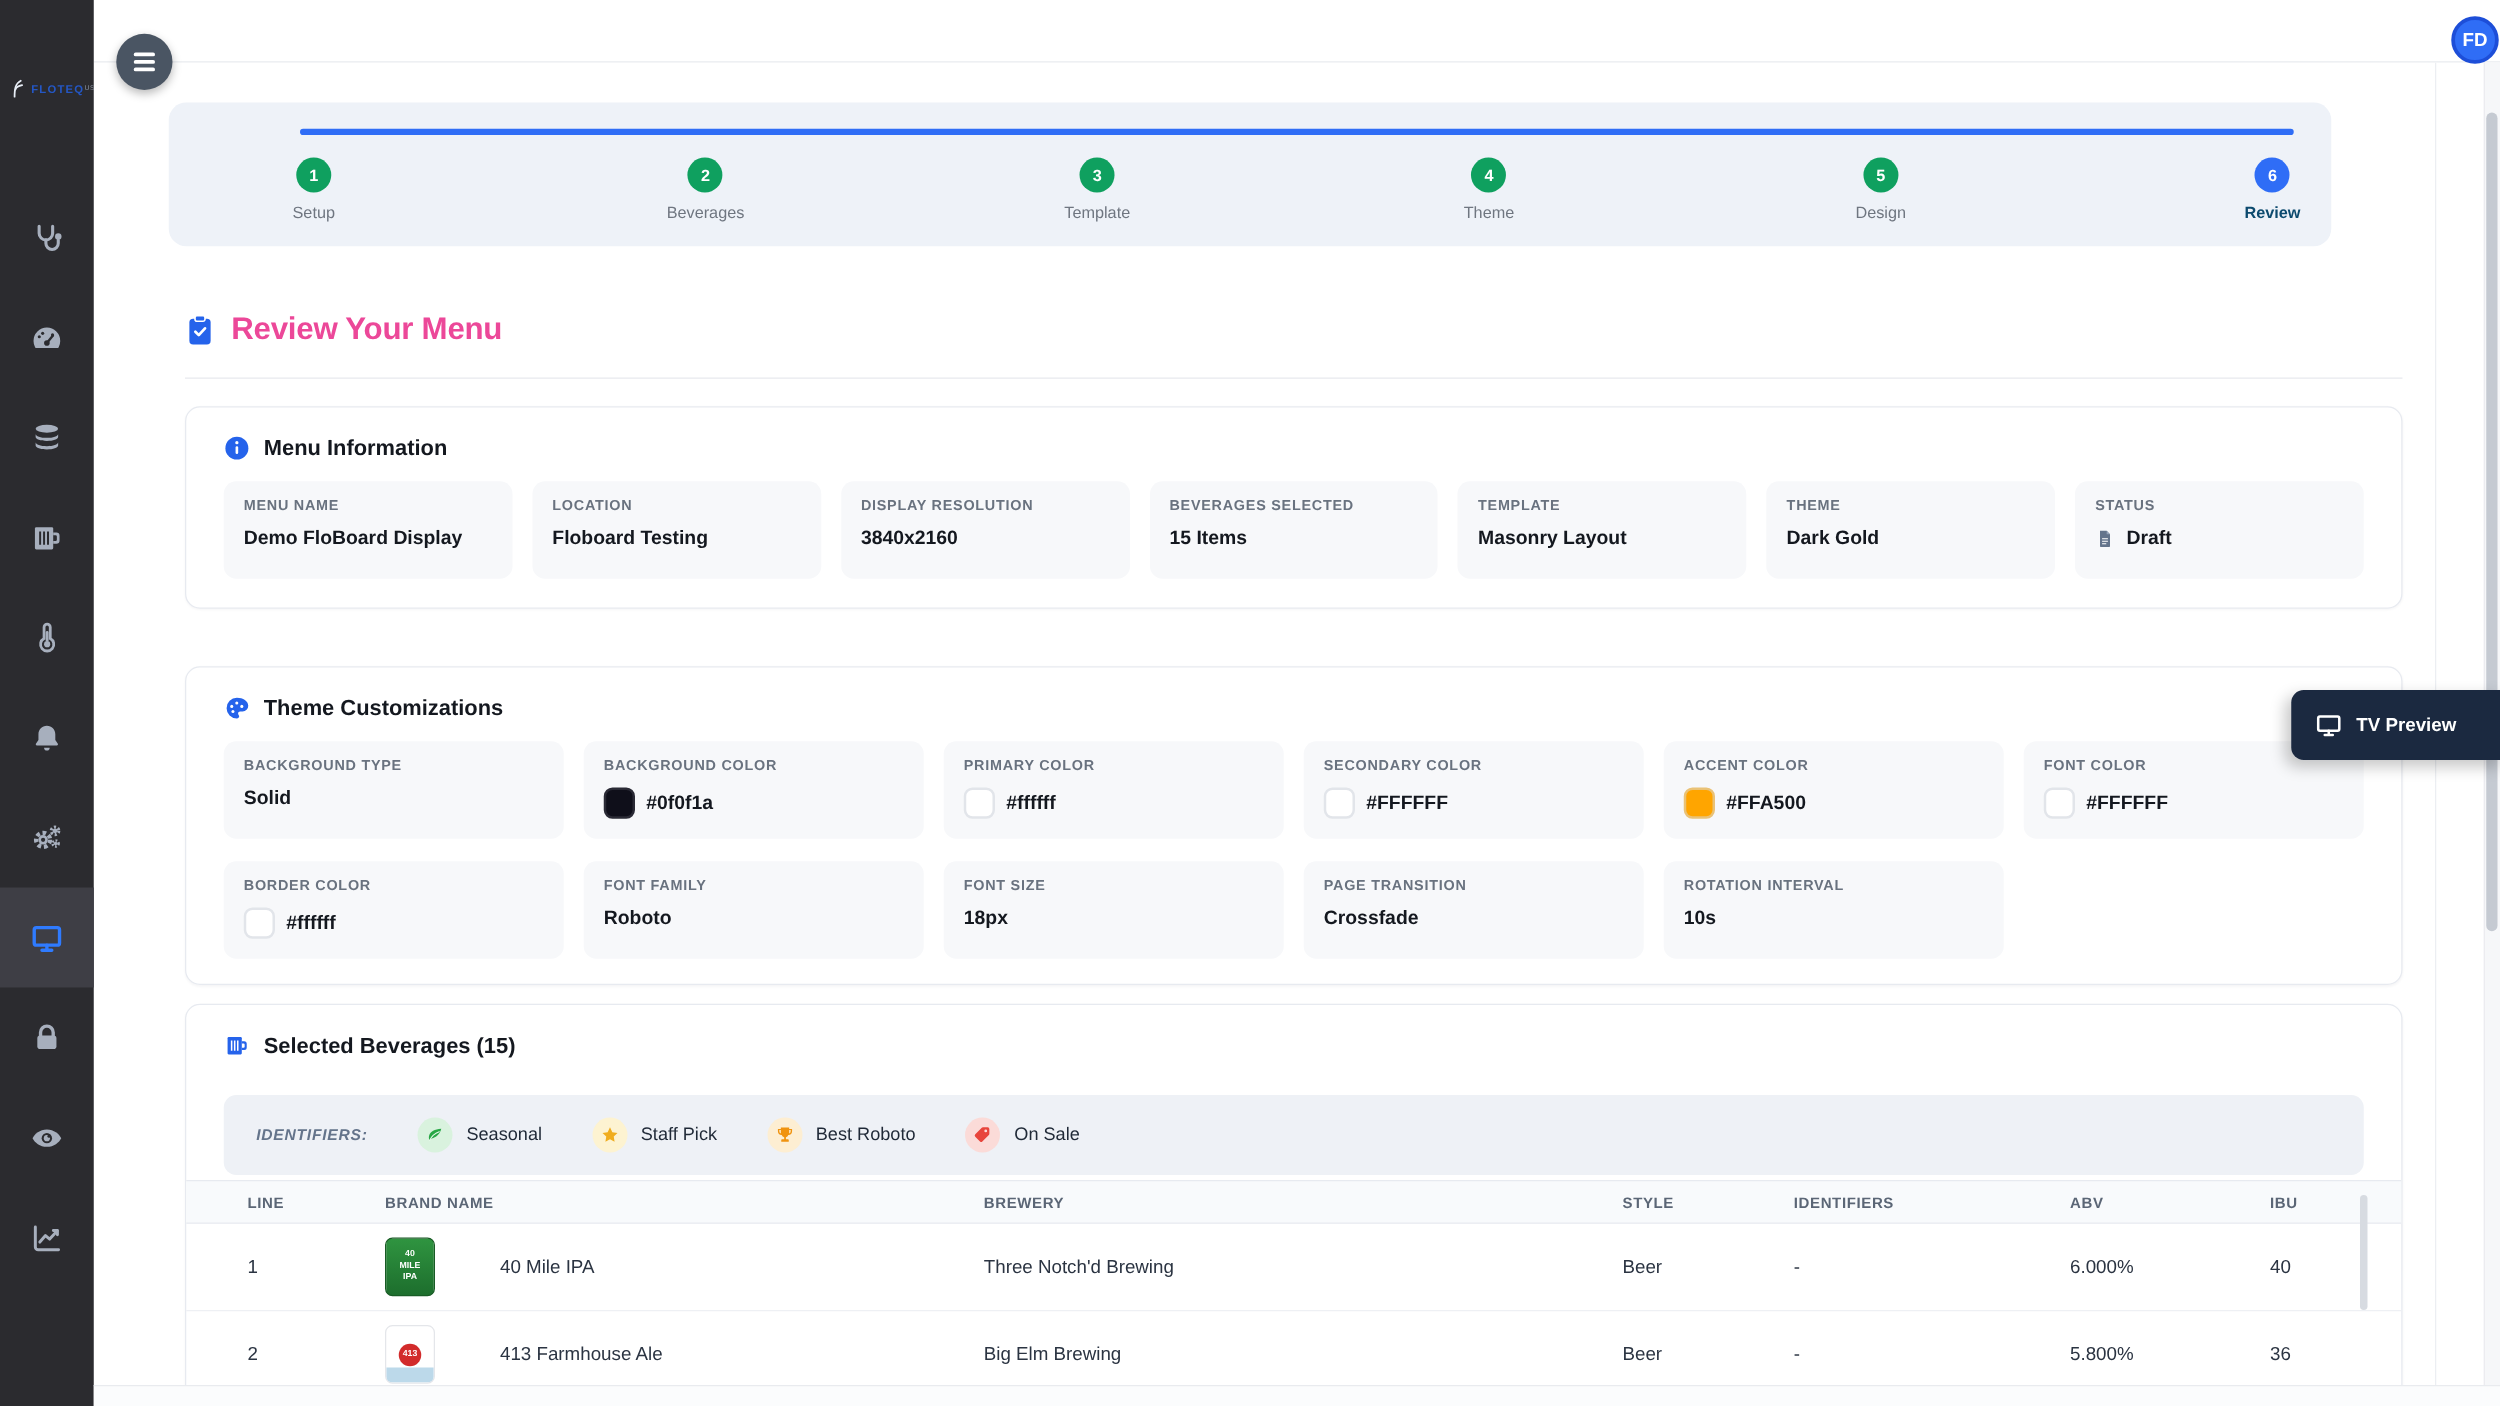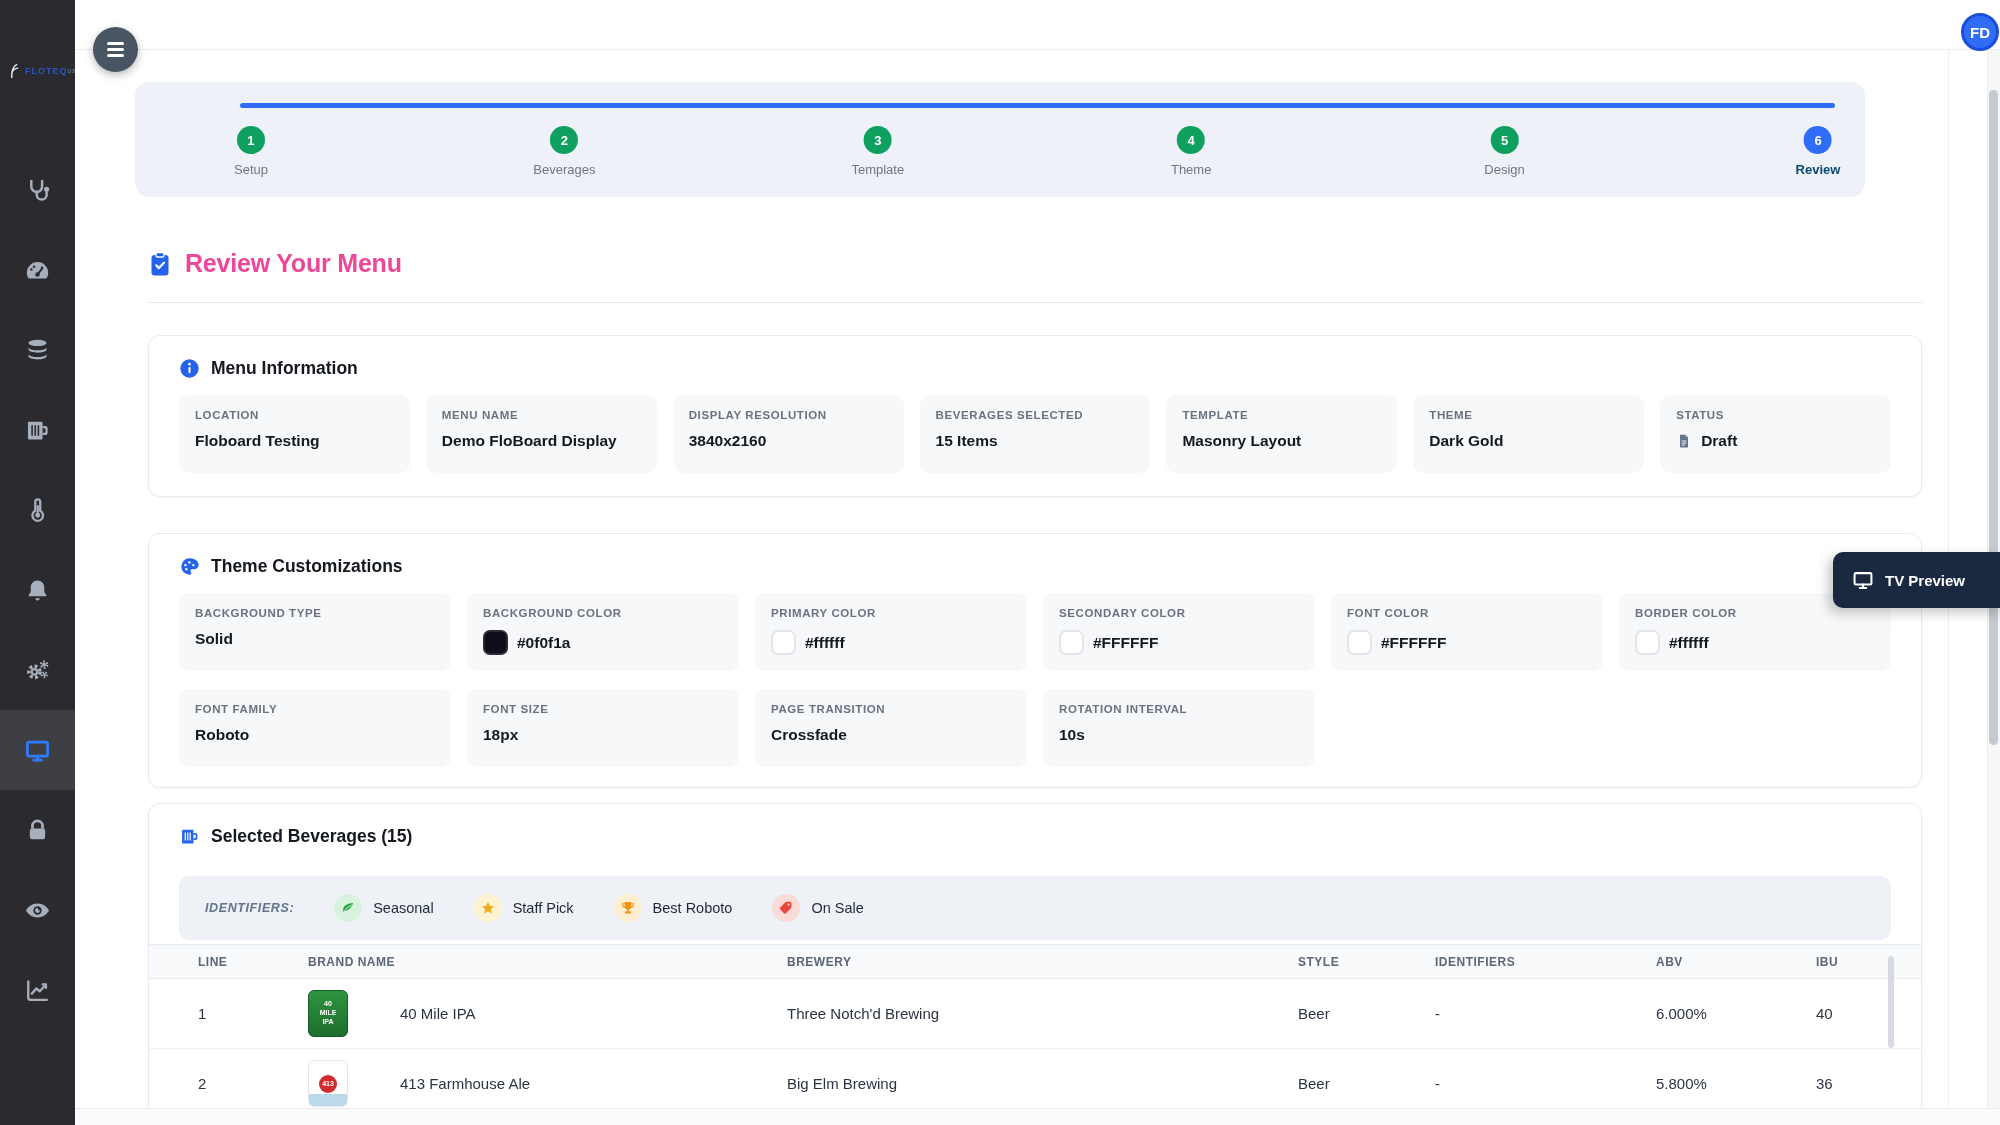--- a/index.html
+++ b/index.html
@@ -269,40 +269,40 @@
   <div class="page-title-row">
     <svg viewBox="0 0 24 26">
       <rect x="3.5" y="4" width="17" height="20.5" rx="3" fill="#2563eb"></rect>
       <rect x="8" y="1.6" width="8" height="4.4" rx="1.6" fill="#2563eb" stroke="#fff" stroke-width="1.3"></rect>
       <path d="M8.3 14.4l2.7 2.7 5-5.4" stroke="#fff" stroke-width="2.2" fill="none" stroke-linecap="round" stroke-linejoin="round"></path>
     </svg>
     <div class="page-title">Review Your Menu</div>
   </div>
   <div class="title-divider"></div>
 
-  <div class="card" style="top:335px; height:162px;">
+  <div class="card" style="top:325px; height:162px;">
     <div class="card-head">
       <svg viewBox="0 0 24 24">
         <circle cx="12" cy="12" r="10.5" fill="#2563eb"></circle>
         <rect x="10.8" y="10.2" width="2.4" height="7.2" rx="1.2" fill="#fff"></rect>
         <circle cx="12" cy="7" r="1.5" fill="#fff"></circle>
       </svg>
       <span class="card-title">Menu Information</span>
     </div>
     <div class="tiles tiles7" id="info-tiles">
         <div class="tile">
+          <div class="tile-label">MENU NAME</div>
+          <div class="tile-value">
+            <span class="tile-value-text">Demo FloBoard Display</span>
+          </div>
+        </div>
+        <div class="tile">
           <div class="tile-label">LOCATION</div>
           <div class="tile-value">
             <span class="tile-value-text">Floboard Testing</span>
-          </div>
-        </div>
-        <div class="tile">
-          <div class="tile-label">MENU NAME</div>
-          <div class="tile-value">
-            <span class="tile-value-text">Demo FloBoard Display</span>
           </div>
         </div>
         <div class="tile">
           <div class="tile-label">DISPLAY RESOLUTION</div>
           <div class="tile-value">
             <span class="tile-value-text">3840x2160</span>
           </div>
         </div>
         <div class="tile">
           <div class="tile-label">BEVERAGES SELECTED</div>
@@ -370,20 +370,27 @@
           <div class="tile-value">
             <span class="swatch" style="background: rgb(255, 255, 255);"></span>
             <span class="tile-value-text">#ffffff</span>
           </div>
         </div>
         <div class="tile">
           <div class="tile-label">SECONDARY COLOR</div>
           <div class="tile-value">
             <span class="swatch" style="background: rgb(255, 255, 255);"></span>
             <span class="tile-value-text">#FFFFFF</span>
+          </div>
+        </div>
+        <div class="tile">
+          <div class="tile-label">ACCENT COLOR</div>
+          <div class="tile-value">
+            <span class="swatch" style="background: rgb(255, 165, 0); border-color: rgb(234, 194, 118);"></span>
+            <span class="tile-value-text">#FFA500</span>
           </div>
         </div>
         <div class="tile">
           <div class="tile-label">FONT COLOR</div>
           <div class="tile-value">
             <span class="swatch" style="background: rgb(255, 255, 255);"></span>
             <span class="tile-value-text">#FFFFFF</span>
           </div>
         </div>
         <div class="tile">

